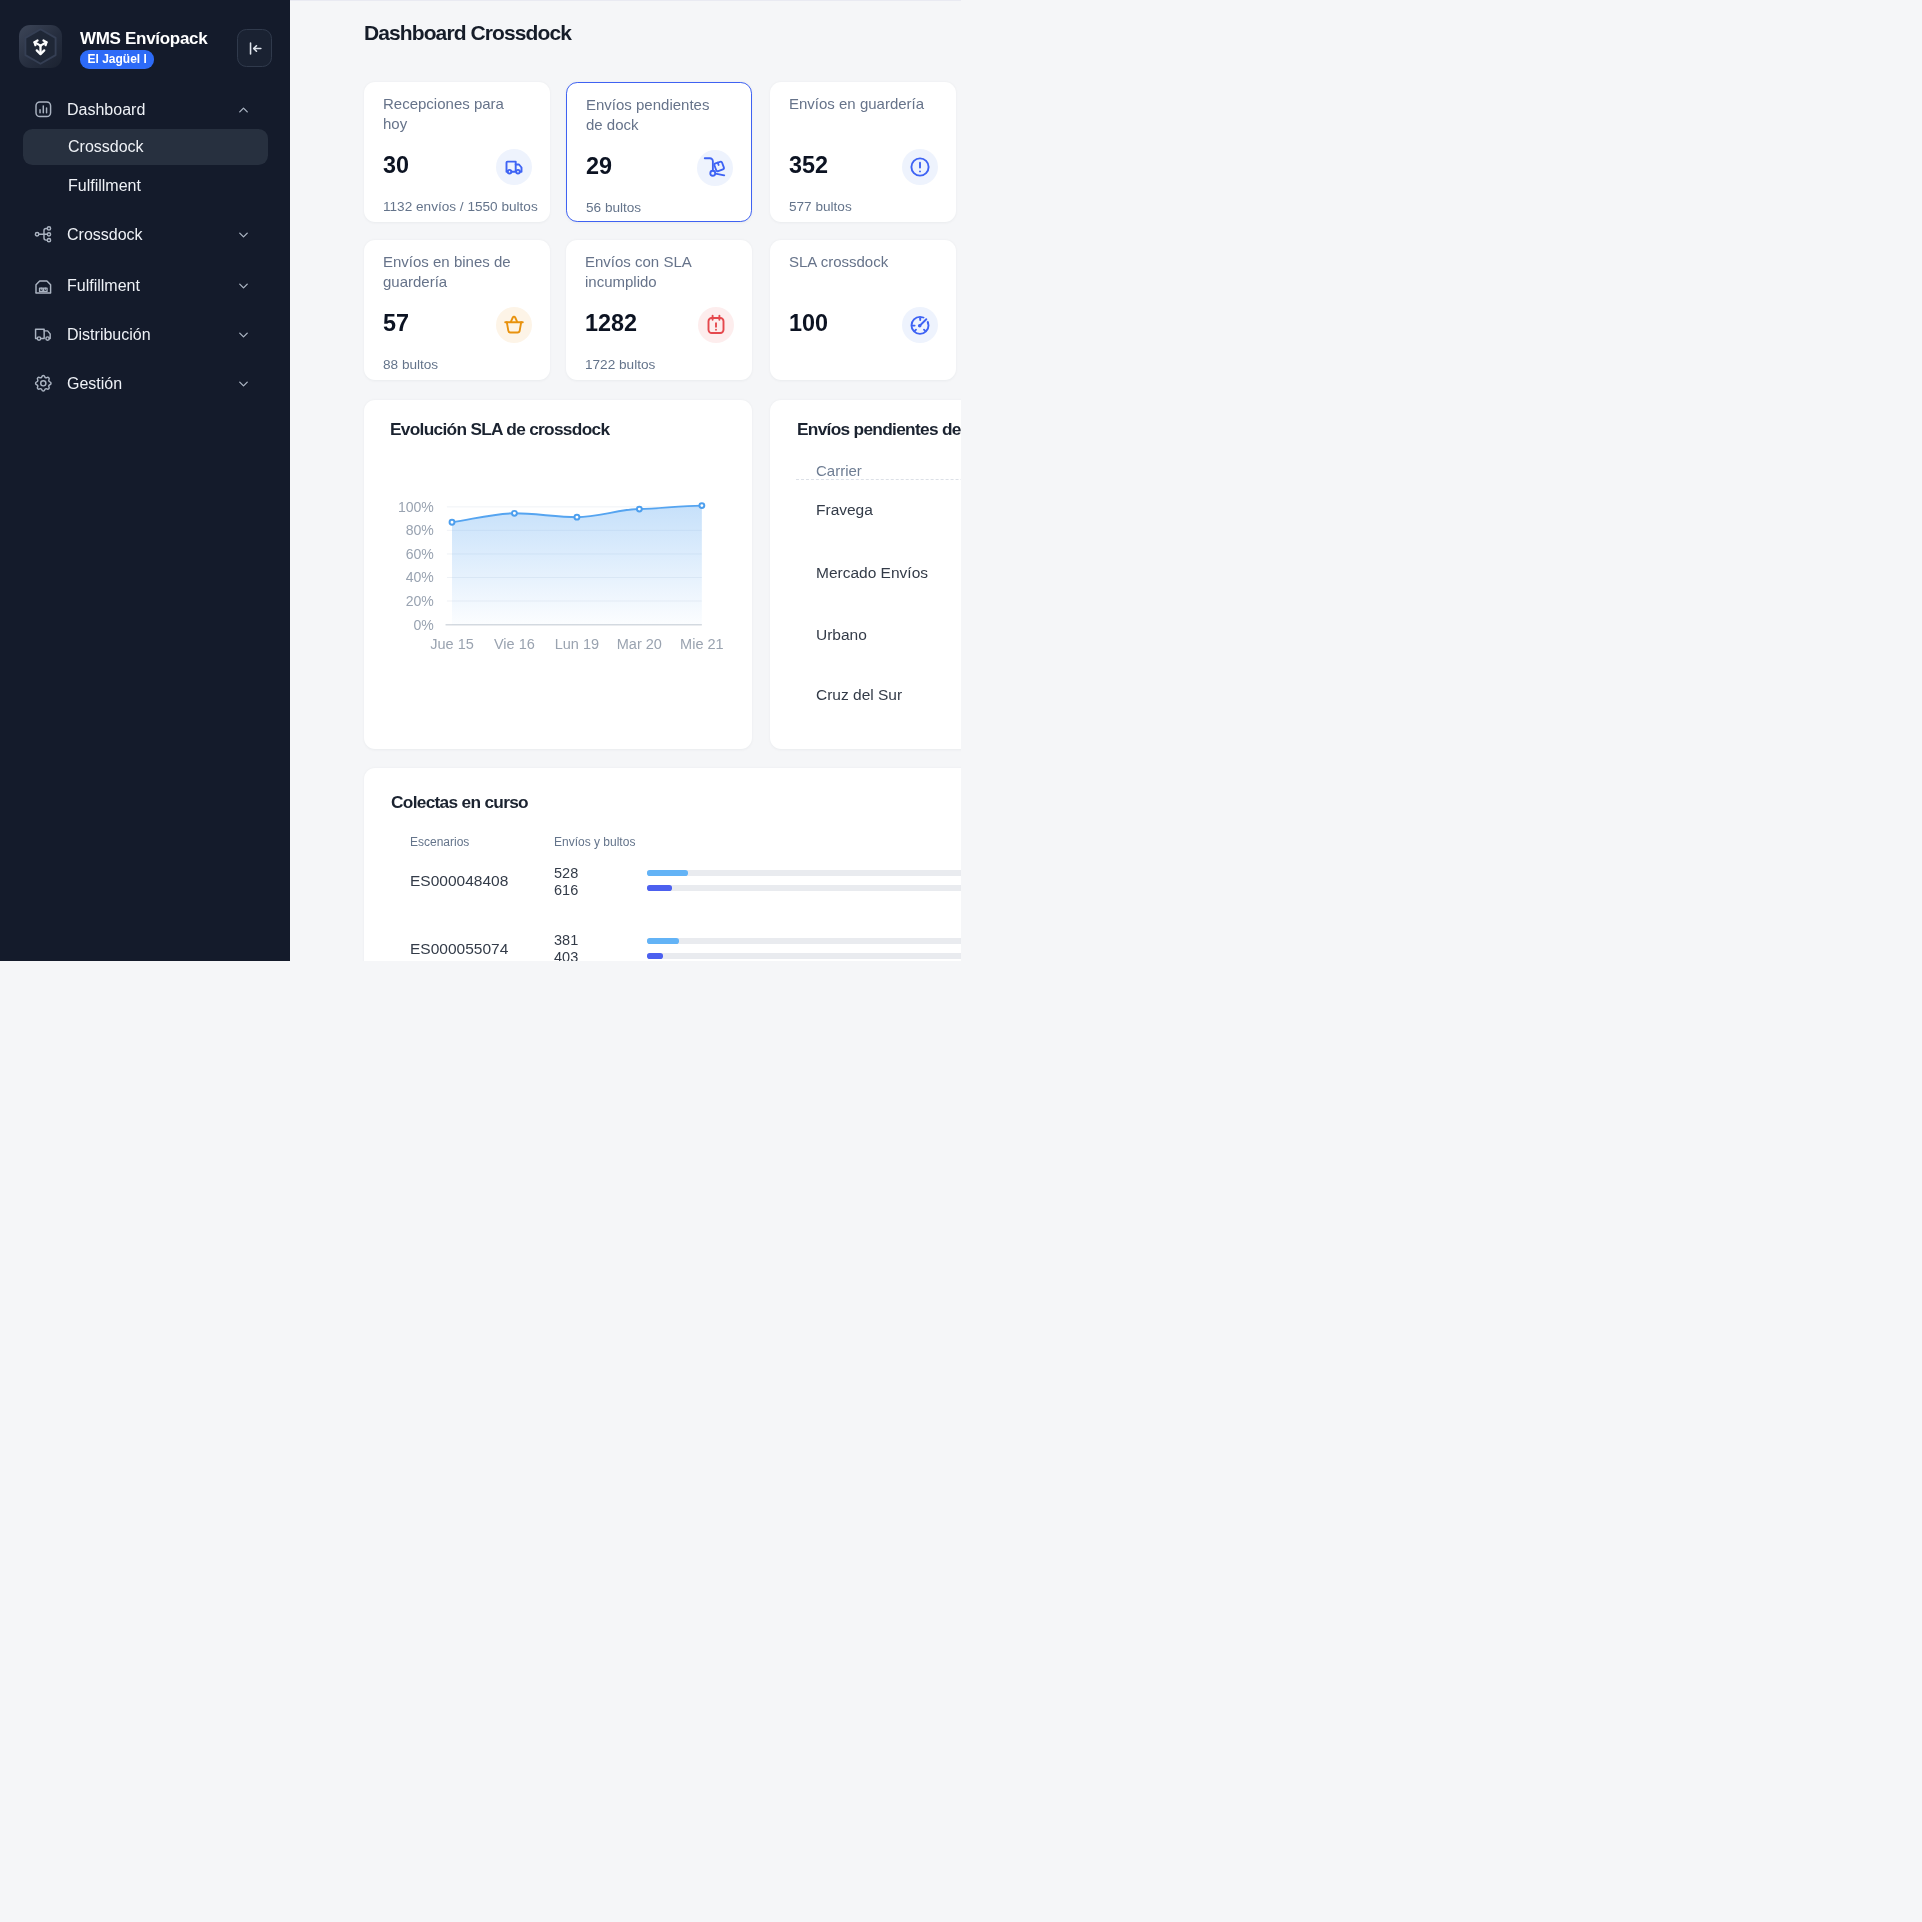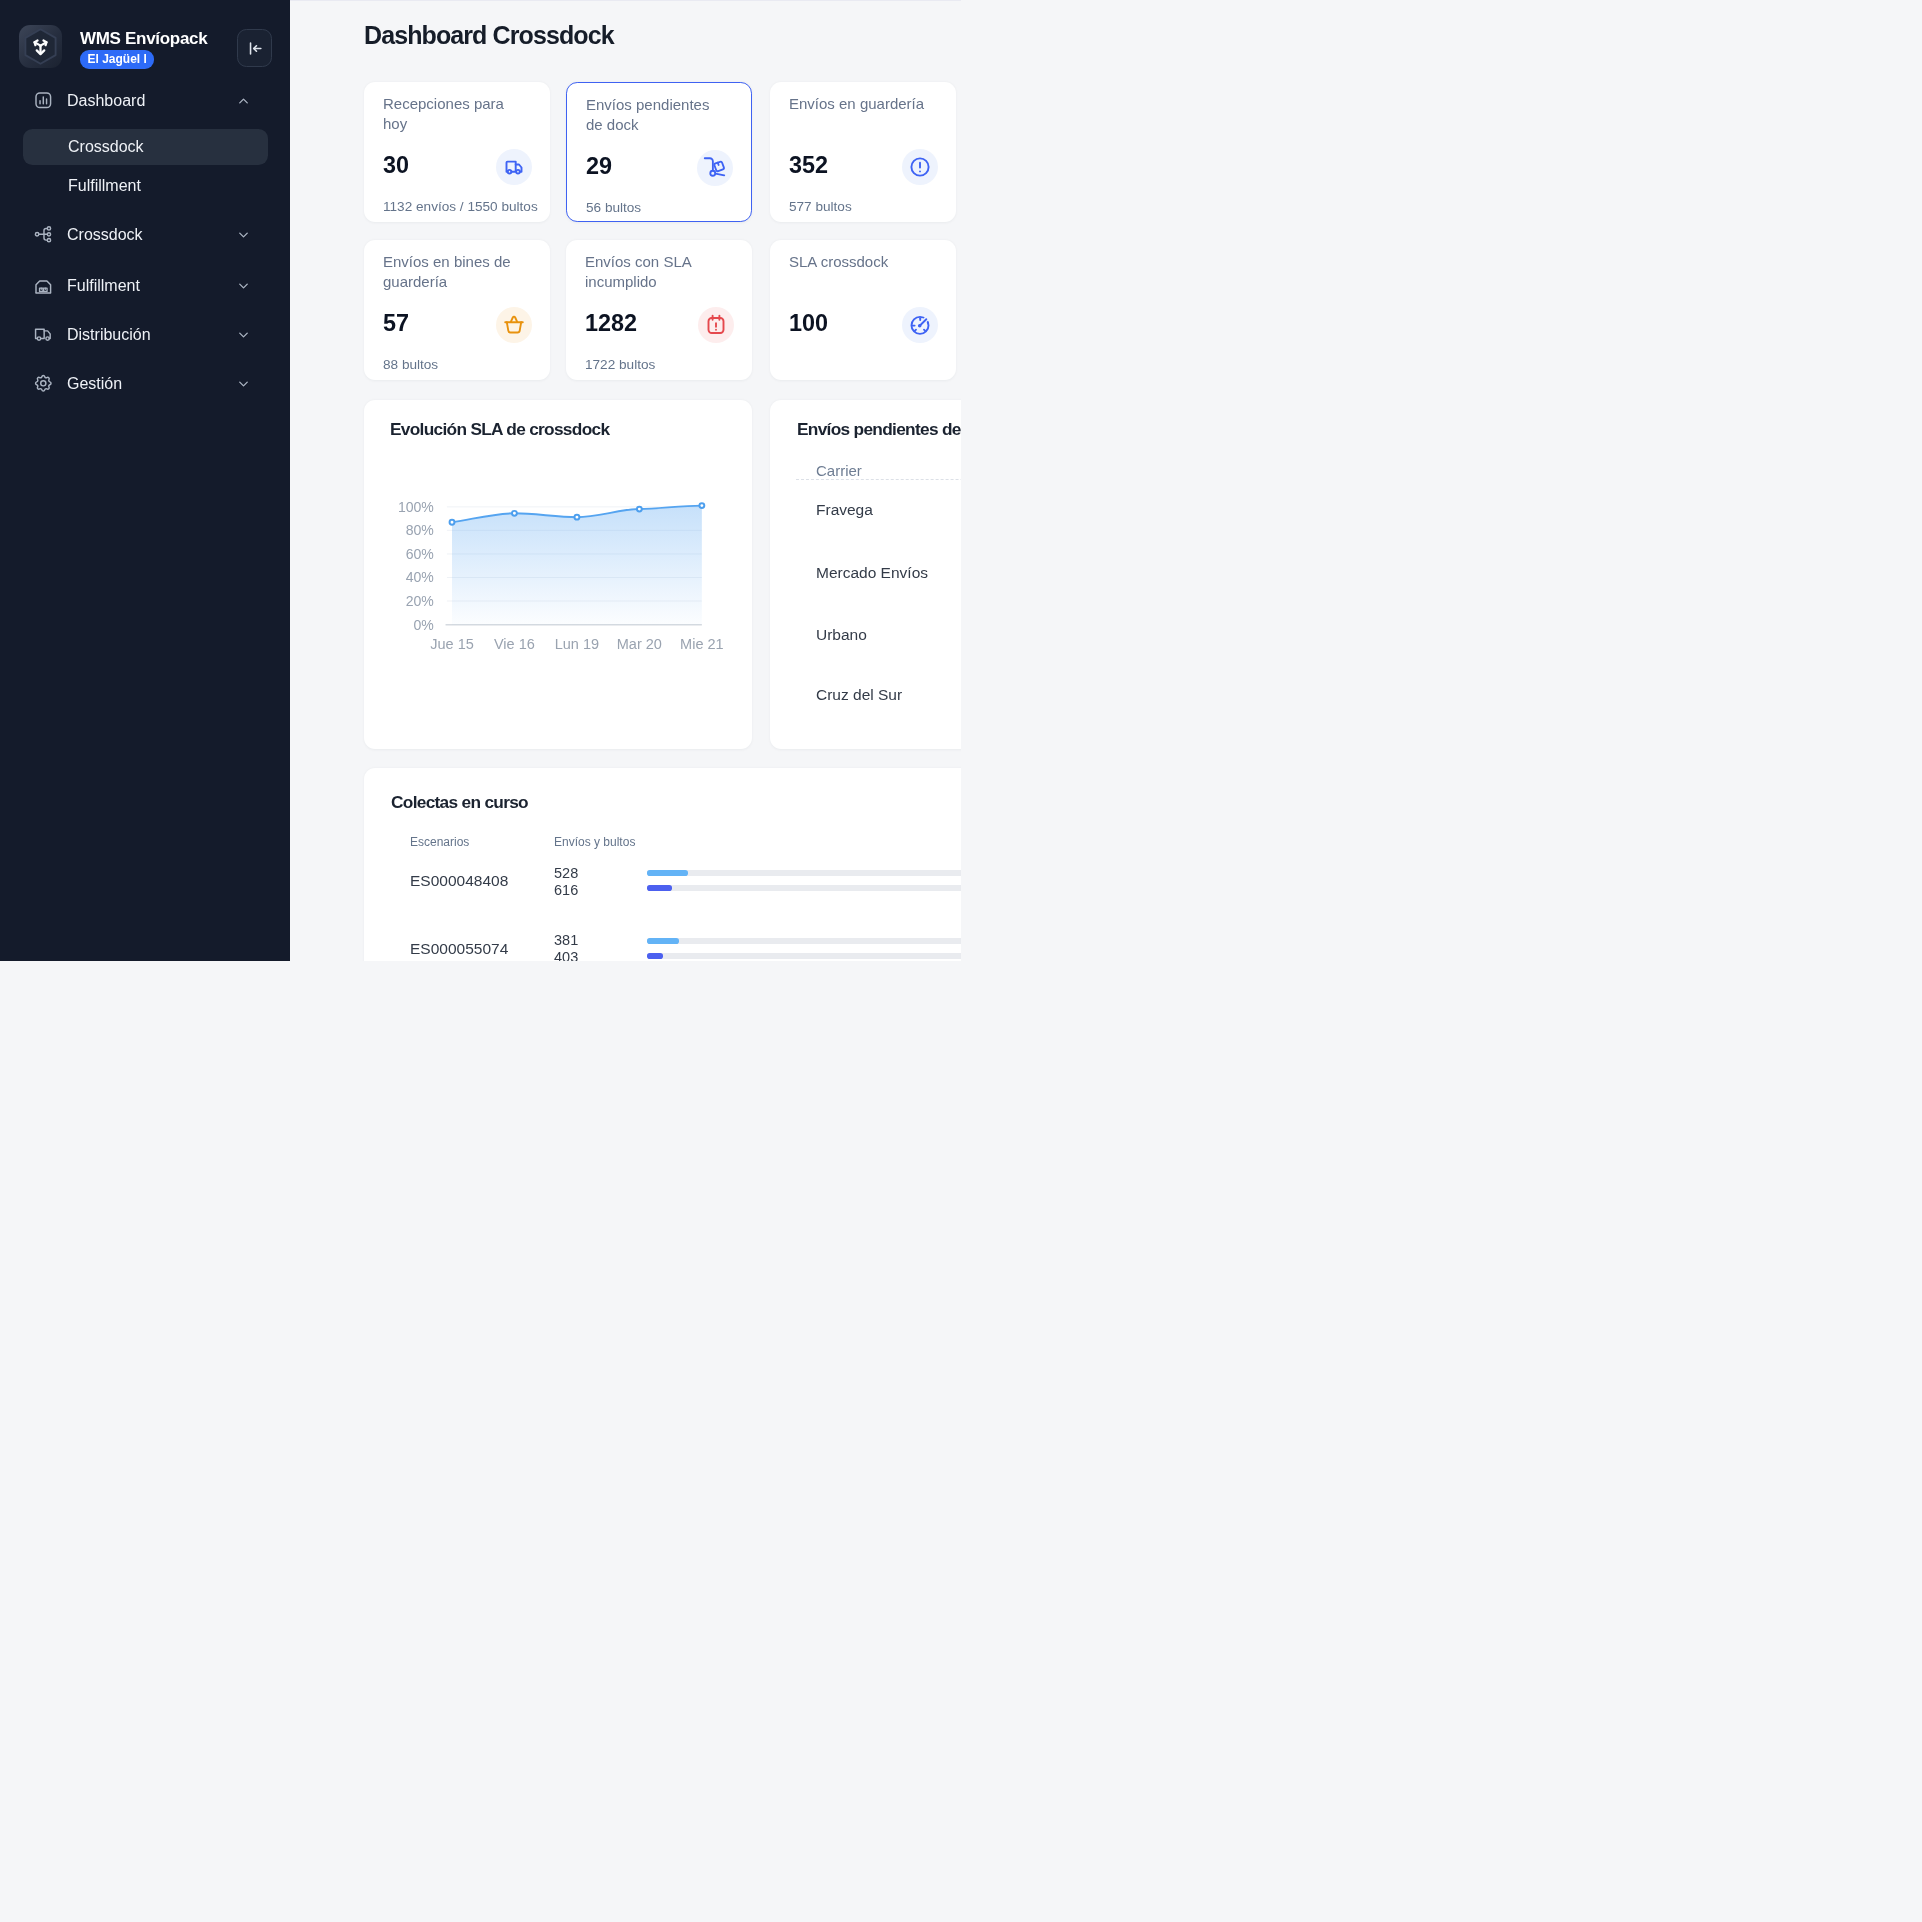--- a/index.html
+++ b/index.html
@@ -21,21 +21,21 @@
 
   .mi { position:absolute; left:0; width:290px; height:37px; }
   .mi .ic { position:absolute; left:33px; top:8.4px; }
   .mi .tx { position:absolute; left:67px; top:50%; transform:translateY(-50%); font-size:16px; font-weight:500; color:#eef1f6; }
   .mi .ch { position:absolute; left:236px; top:50%; transform:translateY(-50%); }
   .sub  { position:absolute; left:68px; transform:translateY(-50%); font-size:16px; font-weight:500; color:#eef1f6; }
   #active { position:absolute; left:22.5px; top:129px; width:245px; height:36px; border-radius:9.4px; background:#27303f; }
 
   
   #main { position:absolute; left:290px; top:0; width:672px; height:961px; background:#f5f6f8; border-top:1.9px solid #e9eaf2; }
-  h1 { position:absolute; left:364px; top:21px; font-size:25px; font-weight:bold; color:#161d29; letter-spacing:-0.9px;}
+  h1 { position:absolute; left:364px; top:21px; font-size:21px; font-weight:bold; color:#161d29; letter-spacing:-0.9px;}
 
   .card { position:absolute; background:#fff; border-radius:11.2px; box-shadow:0 0.9px 2.8px rgba(25,35,58,.05); }
   .ct   { position:absolute; left:19px; top:12px; width:141px; font-size:15px; line-height:20px; color:#66738a; }
   .num  { position:absolute; left:19px; top:67px; font-size:23.4px; line-height:32px; font-weight:bold; color:#0c1322; letter-spacing:0; }
   .circ { position:absolute; right:18px; top:67px; width:36px; height:36px; border-radius:50%; }
   .circ svg { position:absolute; left:5.6px; top:5.6px; }
   .sub2 { position:absolute; left:19px; top:117px; font-size:13.6px; color:#64748b; }
   .blue   { background:#eef3fd; }
   .orange { background:#fdf4e7; }
   .red    { background:#fdeded; }
@@ -75,21 +75,21 @@
   <div id="brand">WMS Envíopack</div>
   <div id="badge">El Jagüel I</div>
   <div id="collapse">
     <svg width="19" height="19" viewBox="0 0 24 24" fill="none" stroke="#dfe4ec" stroke-width="2" stroke-linecap="round" stroke-linejoin="round">
       <path d="M7 5v14"></path>
         <path d="M20 12H11"></path>
         <path d="M14.5 8.5L11 12l3.5 3.5"></path>
     </svg>
   </div>
 
-  <div class="mi" style="top:82px;padding-left:8px;">
+  <div class="mi" style="top:91px;padding-left:8px;">
     <svg class="ic" width="20.6" height="20.6" viewBox="0 0 24 24" fill="none" stroke="#aab3c1" stroke-width="1.7" stroke-linecap="round" stroke-linejoin="round">
       <rect x="3.5" y="3.5" width="17" height="17" rx="4.5"></rect>
       <path d="M8.2 16v-3.5"></path>
         <path d="M12 16V8"></path>
         <path d="M15.8 16v-5.5"></path>
     </svg>
     <div class="tx">Dashboard</div>
     <svg class="ch" width="15" height="15" viewBox="0 0 24 24" fill="none" stroke="#a9b2c0" stroke-width="2.2" stroke-linecap="round" stroke-linejoin="round">
       <path d="M6 15l6-6 6 6"></path>
     </svg>

